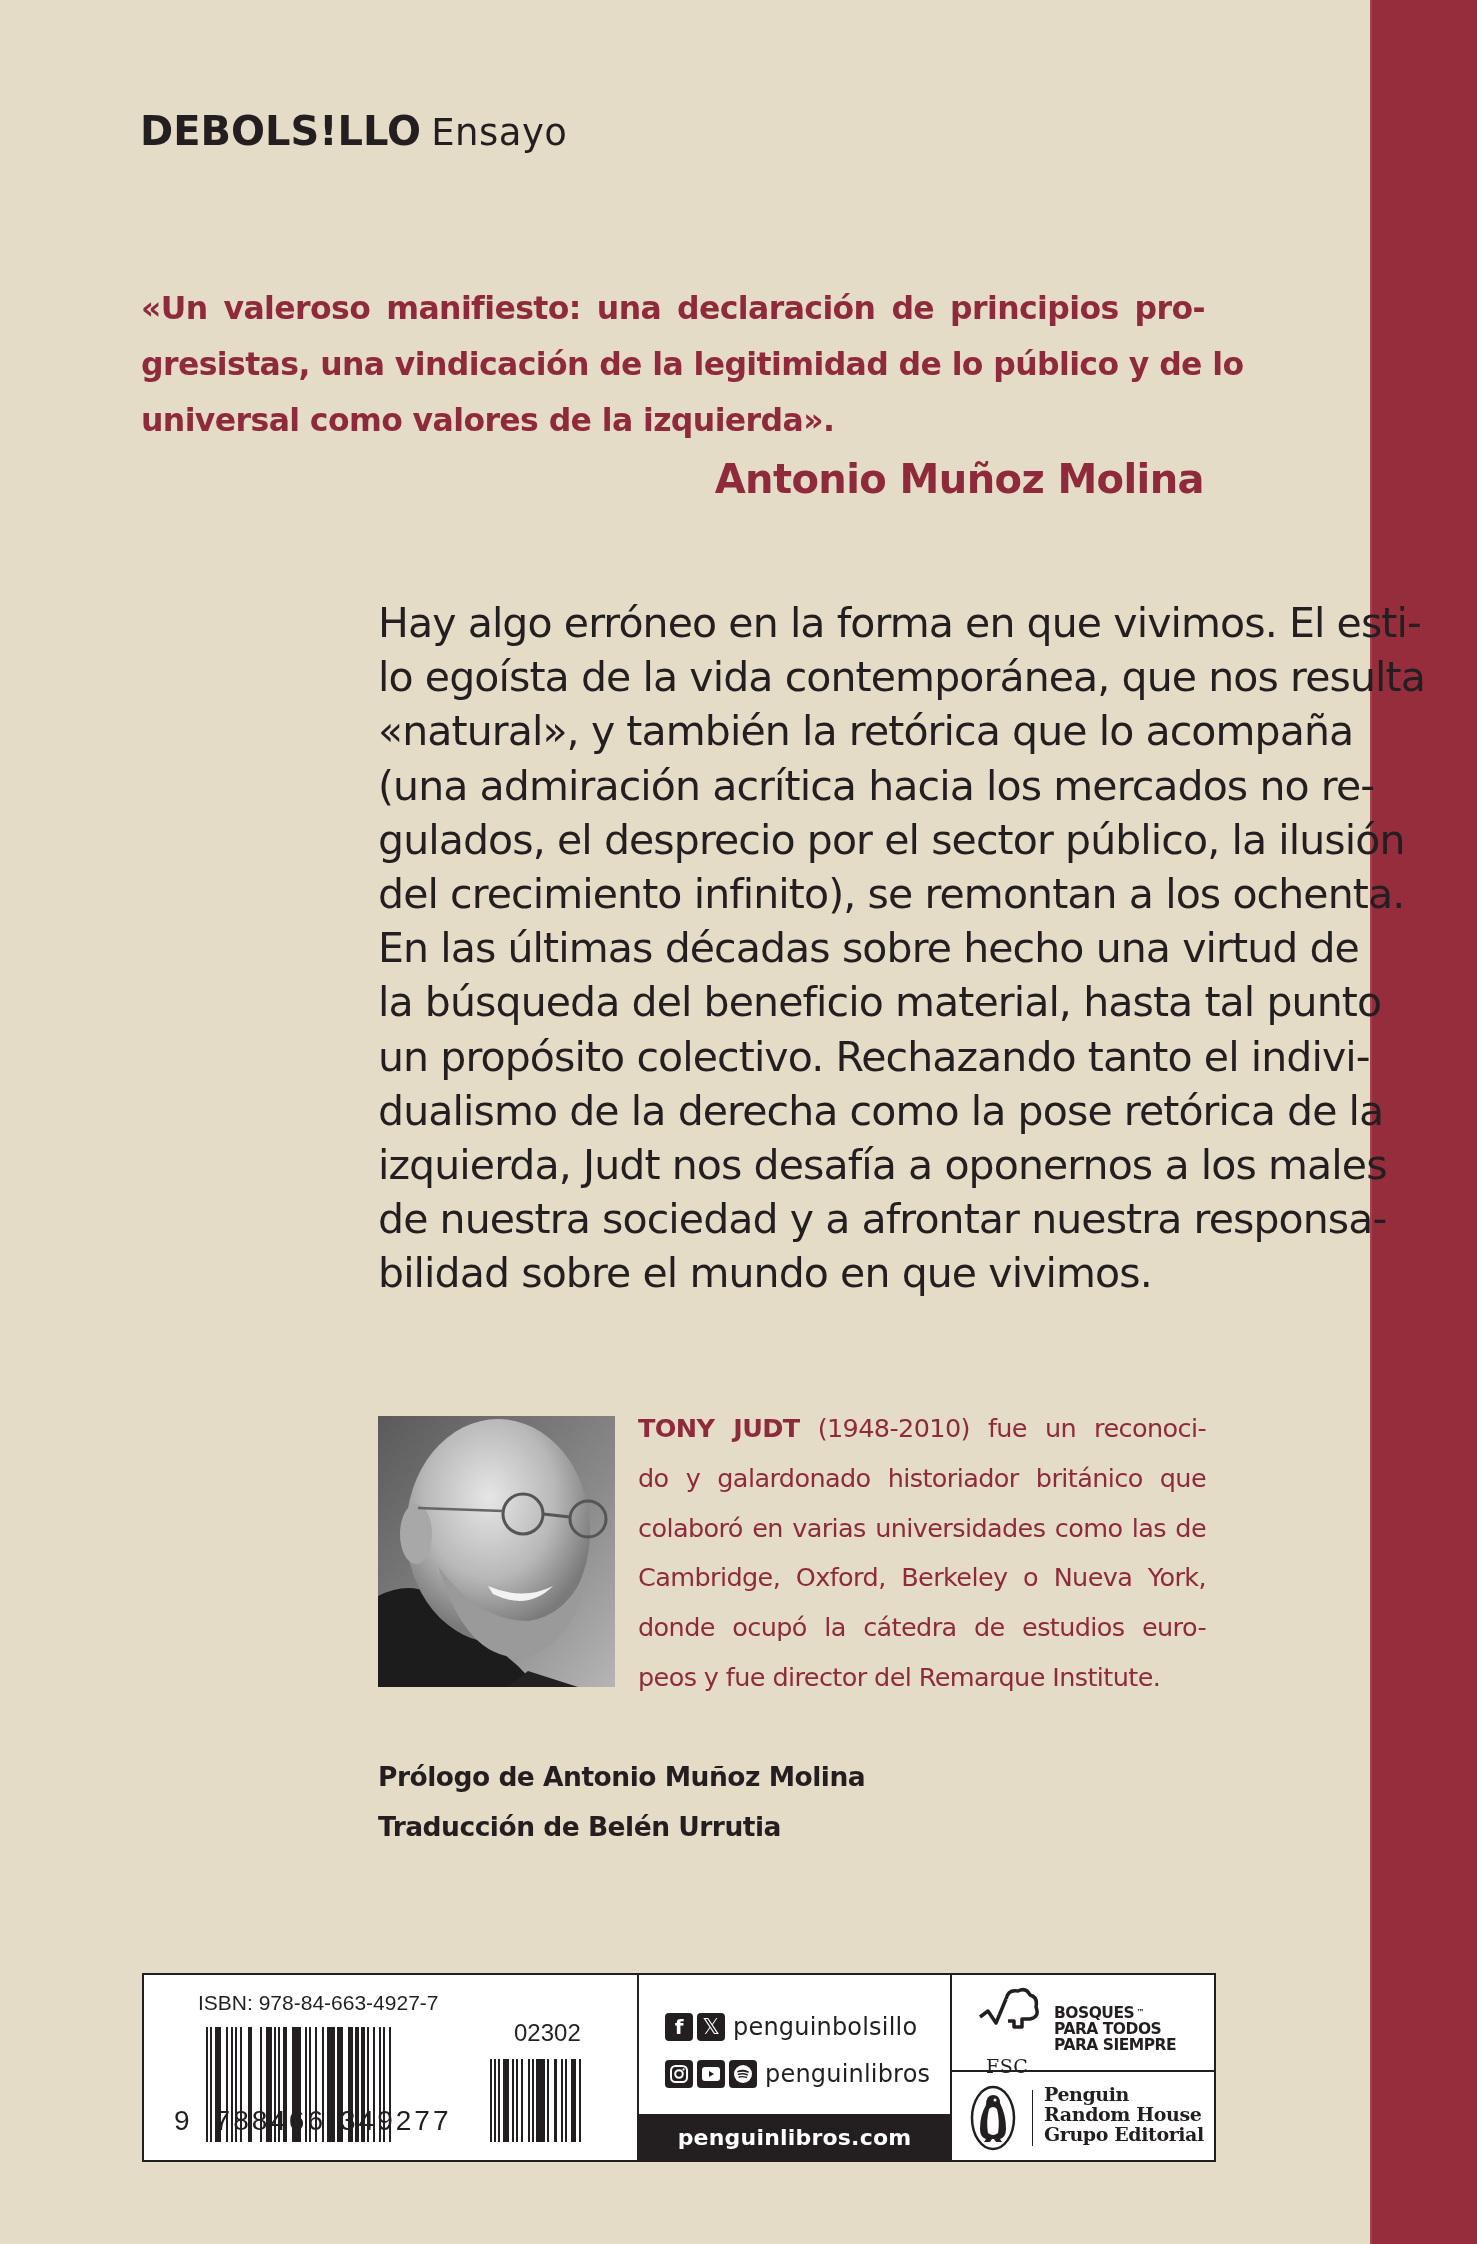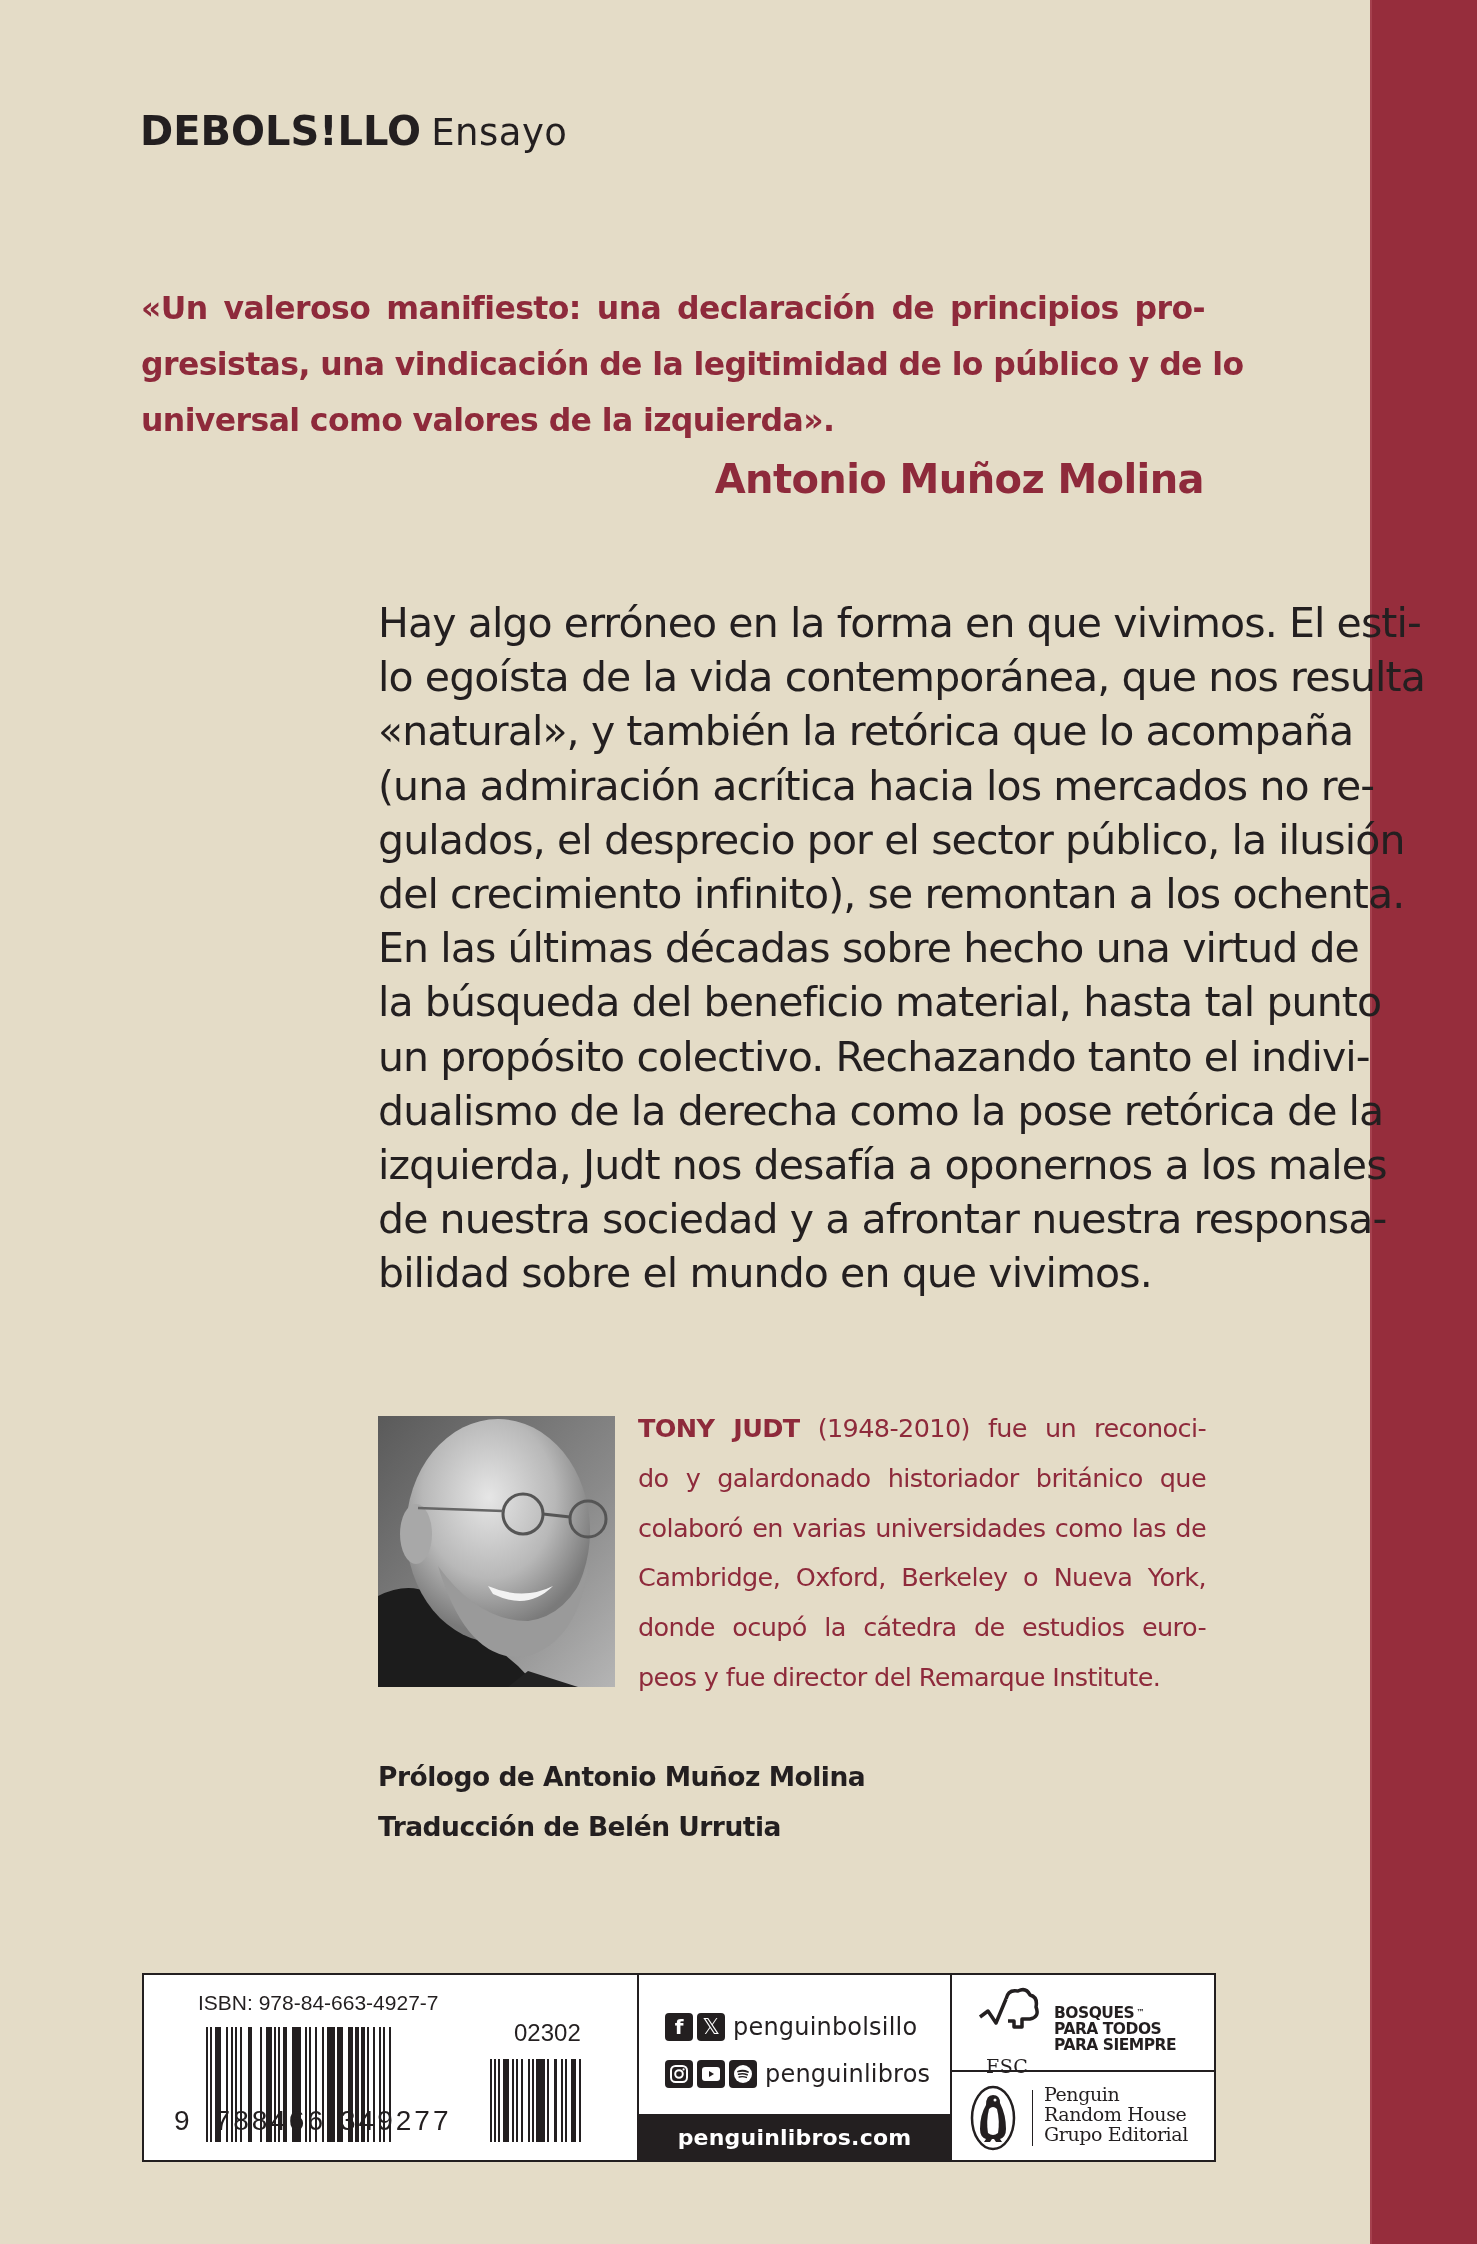--- a/index.html
+++ b/index.html
@@ -40,21 +40,21 @@
   .social-row.r1 { top:38px; }
   .social-row.r2 { top:85px; }
   .sicon { width:28px; height:28px; background:#231f20; border-radius:4px; color:#fff; display:flex; align-items:center; justify-content:center; font-family:"DejaVu Sans", sans-serif; font-weight:bold; font-size:20px; line-height:1; }
   .handle { font-family:"DejaVu Sans", sans-serif; font-size:24px; color:#231f20; margin-left:4px; white-space:nowrap; letter-spacing:0.2px; }
   .web-band { position:absolute; left:0; bottom:0; width:100%; height:46px; background:#231f20; color:#fff; font-family:"DejaVu Sans", sans-serif; font-weight:bold; font-size:22px; display:flex; align-items:center; justify-content:center; letter-spacing:0.2px; }
   .fsc { position:absolute; left:0; top:0; width:100%; height:97px; border-bottom:2px solid #231f20; box-sizing:border-box; }
   .fsc-tree { position:absolute; left:26px; top:12px; }
   .fsc-label { position:absolute; left:34px; top:64px; font-family:"DejaVu Serif", serif; font-size:19px; color:#231f20; letter-spacing:0.5px;margin-top:16px; }
   .fsc-text { position:absolute; left:102px; top:30px; font-family:"DejaVu Sans", sans-serif; font-weight:900; font-size:15.5px; line-height:16px; color:#231f20; letter-spacing:-0.5px; }
   .fsc-text .tm { font-size:8px; vertical-align:top; margin-left:2px; }
-  .prh { position:absolute; left:0; top:97px; width:100%; height:68px; }
+  .prh { position:absolute; left:0; top:97px; width:100%; height:68px;font-weight:bold; }
   .prh-logo { position:absolute; left:18px; top:13px; }
   .prh-sep { position:absolute; left:80px; top:18px; width:1px; height:56px; background:#231f20; }
   .prh-text { position:absolute; left:92px; top:12px; font-family:"DejaVu Serif", serif; font-size:19px; line-height:20px; color:#231f20; white-space:nowrap; letter-spacing:-0.4px; }
 </style>
 </head>
 <body>
 
 <div class="spine"></div>
 
 <div class="brand">

